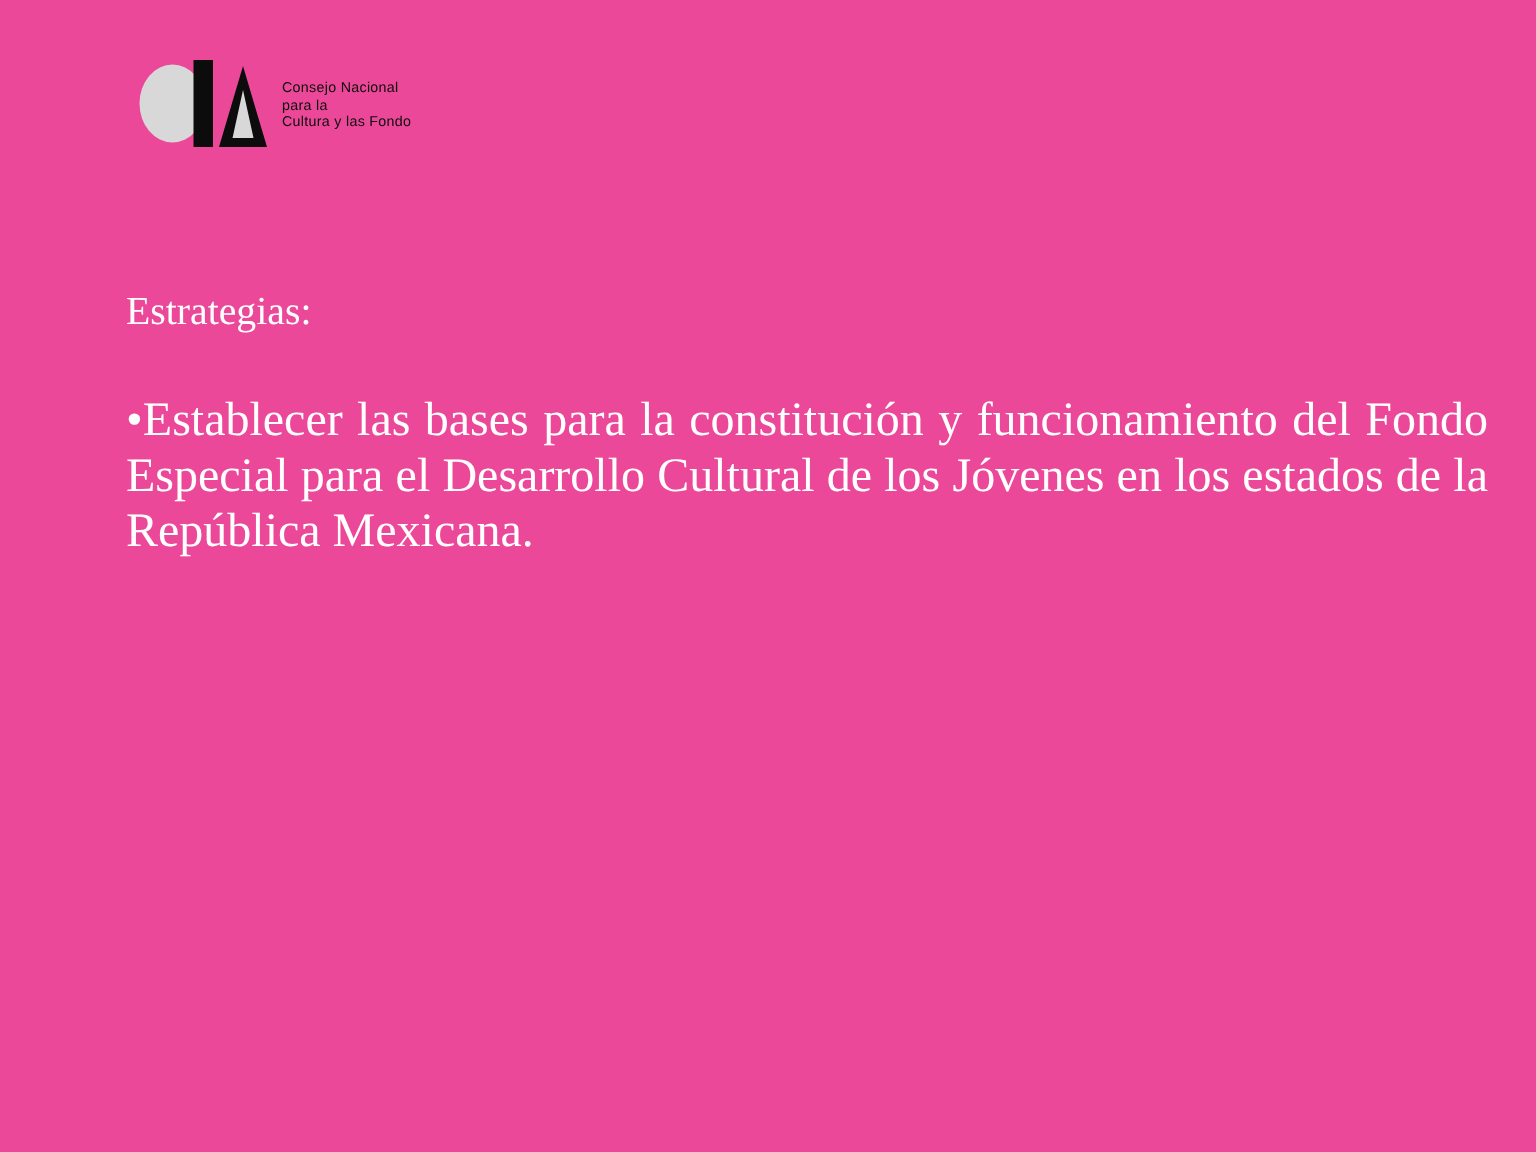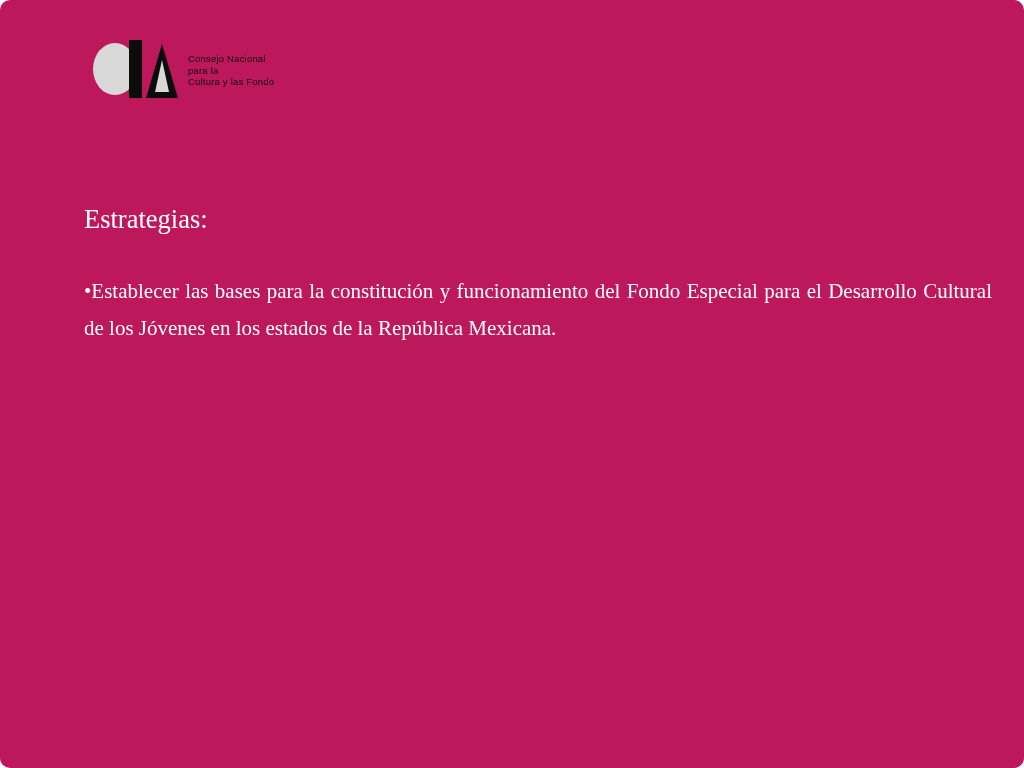--- a/index.html
+++ b/index.html
@@ -9,23 +9,22 @@
   body {
     width: 1024px;
     height: 768px;
     overflow: hidden;
     font-family: "Liberation Serif", serif;
   }
   .slide {
     position: relative;
     width: 1024px;
     height: 768px;
-    background: #be185d;
+    background: #ec4899;
     box-sizing: border-box;
-    border-radius: 10px;
   }
 
   
   .logo-block {
     position: absolute;
     left: 88px;
     top: 36px;
     display: flex;
     align-items: flex-start;
   }
@@ -45,31 +44,31 @@
     line-height: 11.5px;
     color: #0c0c0c;
     letter-spacing: 0.2px;
     white-space: nowrap;
   }
 
   
   .content {
     position: absolute;
     left: 84px;
-    top: 204px;
+    top: 192px;
     width: 908px;
     color: #ffffff;
   }
   .heading {
     font-size: 26.5px;
     line-height: 31px;
     margin: 0 0 38px 0;
   }
   .bullet-para {
-    font-size: 21px;
+    font-size: 32px;
     line-height: 37px;
     margin: 0 0 36px 0;
     text-align: justify;
     text-justify: inter-word;
   }
   .bullet-para:last-child {
     margin-bottom: 0;
   }
   .bullet-para .bullet-dot {
     

